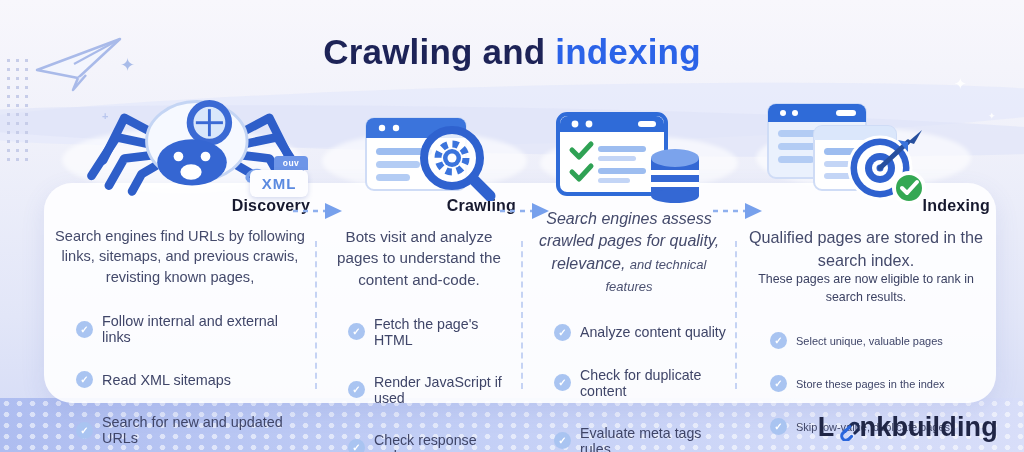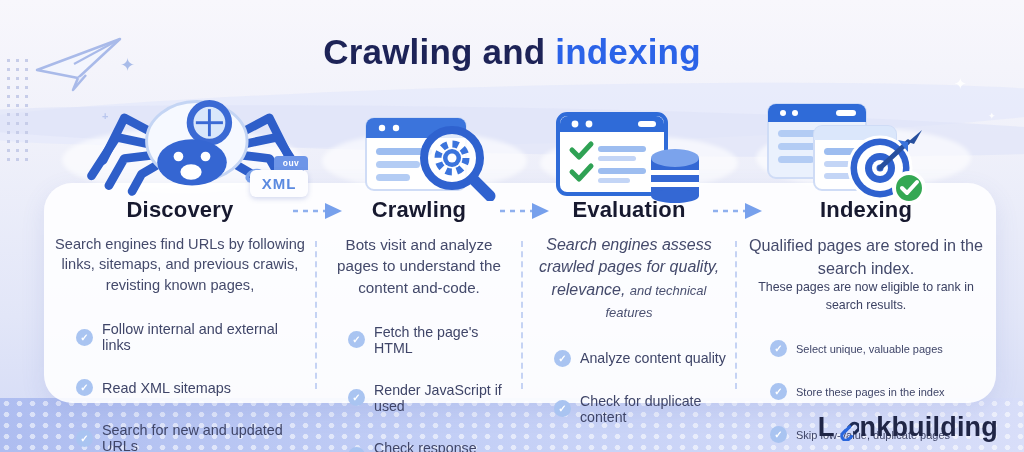--- a/index.html
+++ b/index.html
@@ -27,21 +27,21 @@
   .title{position:absolute;top:32px;left:0;width:100%;text-align:center;
     font-size:35px;font-weight:700;letter-spacing:.2px;color:#1d2357;}
   .title .accent{color:#2b63e8;}
   
   .panel{position:absolute;left:44px;top:183px;width:952px;height:220px;
     background:rgba(255,255,255,.88);border-radius:28px;z-index:2;
     box-shadow:0 8px 24px rgba(90,110,190,.12);}
   .columns{display:flex;height:100%;}
   .col{box-sizing:border-box;padding:14px 6px 0 6px;text-align:center;}
   .col1{flex:0 0 272px;} .col2{flex:0 0 206px;} .col3{flex:0 0 214px;} .col4{flex:0 0 260px;}
-  .col-title{font-size:22px;font-weight:700;color:#17192f;letter-spacing:.2px;}
+  .col-title{font-size:16px;font-weight:700;color:#17192f;letter-spacing:.2px;text-align:right;}
   .col-desc{margin-top:11px;color:#444a6b;line-height:1.4;}
   .col1 .col-desc{font-size:14.6px;padding:0 2px;}
   .col2 .col-desc{font-size:15.2px;padding:0 4px;}
   .col3 .col-desc{font-size:16px;padding:0 2px;font-style:italic;}
   .col4 .col-desc{font-size:16.2px;padding:0 6px;}
   .desc-small{font-size:13px;color:#4a5070;}
   .desc-small4{display:block;font-size:12.4px;color:#3c4263;}
   .bullets{list-style:none;margin:13px 0 0 0;padding:0 0 0 26px;text-align:left;}
   .col4 .bullets{padding-left:28px;}
   .bullets li{display:flex;align-items:center;gap:9px;margin:26px 0;color:#3f4568;font-size:14.2px;}
@@ -233,21 +233,20 @@
               <span>Render JavaScript if used</span>
             </li>
           <li>
               <span class="chk"></span>
               <span>Check response codes</span>
             </li>
         </ul>
       </div>
 
       <div class="col col3">
-        <div class="col-title">Evaluation</div>
         <div class="col-desc"><span>Search engines assess crawled pages for quality, relevance,</span> <span class="desc-small">and technical features</span></div>
         <ul class="bullets">
           <li>
               <span class="chk"></span>
               <span>Analyze content quality</span>
             </li>
           <li>
               <span class="chk"></span>
               <span>Check for duplicate content</span>
             </li>

